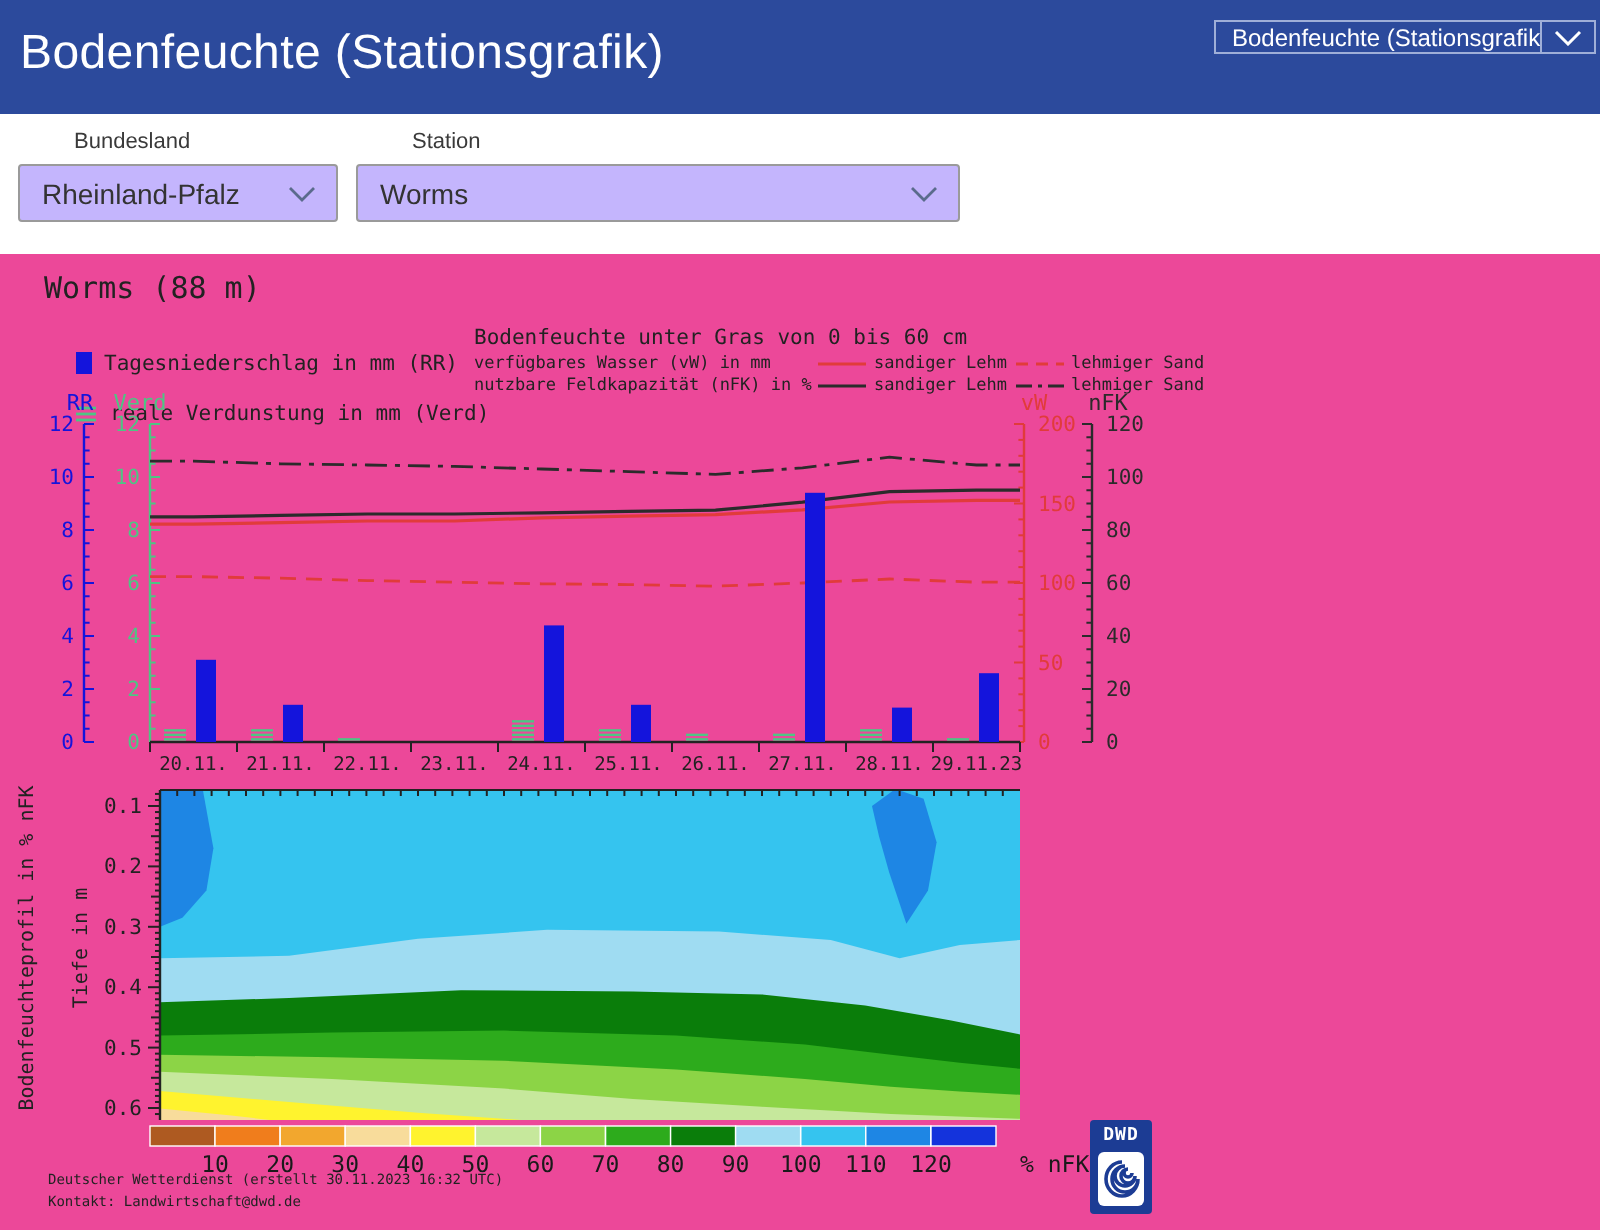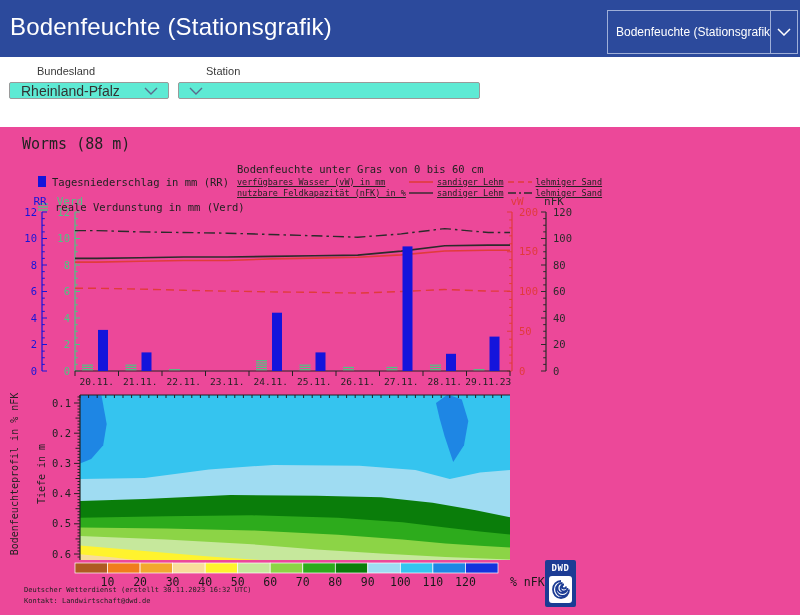--- a/index.html
+++ b/index.html
@@ -1,44 +1,44 @@
 <!DOCTYPE html>
 <html><head>
 <meta charset="utf-8">
 <style>
   html,body{margin:0;padding:0;width:800px;height:615px;overflow:hidden;background:#fff;
     font-family:"Liberation Sans",sans-serif;position:relative;}
   
   #header{position:absolute;left:0;top:0;width:800px;height:57px;background:#2C4A9C;}
   #page-title{position:absolute;left:10px;top:13px;color:#fff;font-size:24px;letter-spacing:.2px;}
-  #nav-dd{position:absolute;left:607px;top:10px;width:191px;height:44px;border:1px solid #9FAFD8;
+  #nav-dd{position:absolute;left:607px;top:10px;width:191px;height:17px;border:1px solid #9FAFD8;
     display:flex;align-items:center;color:#fff;font-size:12px;cursor:pointer;box-sizing:border-box;}
   #nav-dd .lbl{padding:0 6px 0 8px;white-space:nowrap;overflow:hidden;flex:1;}
   #nav-dd .div{width:1px;height:100%;background:#9FAFD8;}
   #nav-dd .chev{width:26px;display:flex;align-items:center;justify-content:center;}
   
   #filters{position:absolute;left:0;top:57px;width:800px;height:70px;background:#fff;}
   .fgroup{position:absolute;top:8px;}
   .flabel{font-size:11px;color:#3a3a3a;margin-bottom:5px;margin-left:28px;}
-  .fselect{height:17px;border:1px solid #9a9a9a;border-radius:2px;display:flex;align-items:center;
-    box-sizing:border-box;background:#5eead4;cursor:pointer;}
+  .fselect{height:29px;border:1px solid #9a9a9a;border-radius:2px;display:flex;align-items:center;
+    box-sizing:border-box;background:#c4b5fd;cursor:pointer;}
   .fselect .val{font-size:14px;color:#333;padding-left:11px;flex:1;}
   .fselect .chev{width:34px;display:flex;align-items:center;justify-content:center;}
   
   #hline{position:absolute;left:0;top:127px;width:800px;height:2px;background:#2C4A9C;}
   #vline{position:absolute;left:0;top:127px;width:4px;height:488px;background:#2C4A9C;}
   #panel{position:absolute;left:0;top:127px;width:800px;height:488px;background:#ec4899;}
   .mono{font-family:"DejaVu Sans Mono",monospace;}
   #gtitle{position:absolute;left:22px;top:8px;font-size:15px;color:#222;}
   #leg-left{position:absolute;left:38px;top:36px;color:#222;}
   .lrow{display:flex;align-items:center;gap:6px;font-size:10.5px;height:13px;margin-top:12px;}
   .sq{display:inline-block;width:8px;height:11px;background:#1414DC;}
   #leg-right{position:absolute;left:237px;top:36px;color:#222;}
   #leg-right .head{font-size:10.5px;height:13px;}
-  .lrow2{display:flex;align-items:center;gap:4px;font-size:8.5px;height:11px;white-space:nowrap;text-decoration:underline;}
+  .lrow2{display:flex;align-items:center;gap:4px;font-size:8.5px;height:11px;white-space:nowrap;}
   .lrow2 .lt{width:168px;}
   #topchart,#bottomchart{position:absolute;left:0;}
   #topchart{top:69px;}
   #bottomchart{top:253px;}
   .rot{position:absolute;color:#222;font-size:10px;white-space:nowrap;
     transform:translate(-50%,-50%) rotate(-90deg);}
   .foot{position:absolute;left:24px;color:#222;font-size:7px;white-space:nowrap;}
   
   #logo{position:absolute;left:545px;top:433px;width:31px;height:47px;background:#1C3C94;border-radius:2px;}
   #logo .t{color:#fff;font-size:9px;font-weight:bold;text-align:center;margin-top:3px;letter-spacing:.5px;}
@@ -68,20 +68,21 @@
       <span class="chev">
         <svg width="14" height="8">
             <polyline points="1,1 7,7 13,1" fill="none" stroke="#5A6B8C" stroke-width="1.4"></polyline>
           </svg>
       </span>
     </div>
   </div>
   <div class="fgroup" style="left:178px;">
     <div class="flabel">Station</div>
     <div class="fselect" style="width:302px;">
+      <span class="val">Worms</span>
       <span class="chev">
         <svg width="14" height="8">
             <polyline points="1,1 7,7 13,1" fill="none" stroke="#5A6B8C" stroke-width="1.4"></polyline>
           </svg>
       </span>
     </div>
   </div>
 </div>
 
 <div id="hline"></div>

